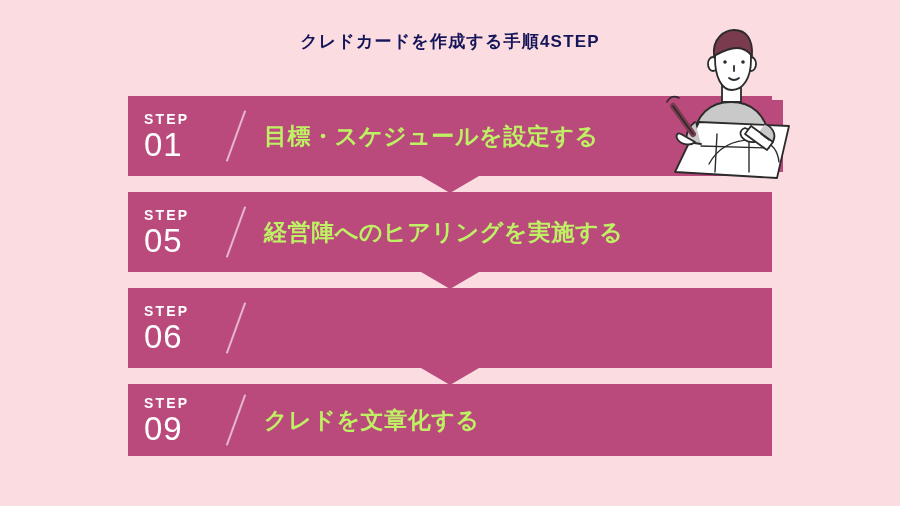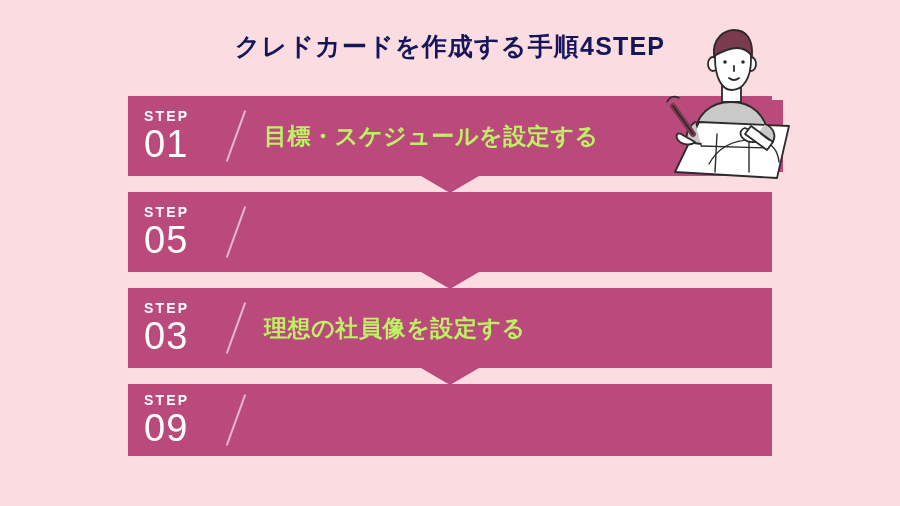--- a/index.html
+++ b/index.html
@@ -21,21 +21,21 @@
     width:900px;
     height:506px;
   }
 
   
   .title {
     position:absolute;
     left:0; right:0;
     top:30px;
     text-align:center;
-    font-size:25px;
+    font-size:17px;
     font-weight:bold;
     color:#151559;
     letter-spacing:1.2px;
     white-space:nowrap;
     z-index:5;
   }
 
   
   .illustration {
     position:absolute;
@@ -95,21 +95,21 @@
     line-height:1;
   }
   .step-word {
     font-size:14px;
     font-weight:bold;
     letter-spacing:2.2px;
     display:block;
     margin-bottom:2px;
   }
   .step-digits {
-    font-size:38px;
+    font-size:33px;
     font-weight:300;
     letter-spacing:1px;
     display:block;
   }
 
   .slash {
     position:relative;
     width:28px;
     min-width:28px;
     height:58px;
@@ -205,41 +205,42 @@
       <div class="notch"></div>
     </div>
 
     <div class="step-row">
       <div class="step-bar">
         <div class="step-num-block">
           <span class="step-word">STEP</span>
           <span class="step-digits">05</span>
         </div>
         <div class="slash"></div>
+        <div class="step-label">経営陣へのヒアリングを実施する</div>
       </div>
       <div class="notch"></div>
     </div>
 
     <div class="step-row">
       <div class="step-bar">
         <div class="step-num-block">
           <span class="step-word">STEP</span>
-          <span class="step-digits">03</span>
-        </div>
-        <div class="slash"></div>
-        <div class="step-label">理想の社員像を設定する</div>
+          <span class="step-digits">06</span>
+        </div>
+        <div class="slash"></div>
       </div>
       <div class="notch"></div>
     </div>
 
     <div class="step-row">
       <div class="step-bar">
         <div class="step-num-block">
           <span class="step-word">STEP</span>
           <span class="step-digits">09</span>
         </div>
         <div class="slash"></div>
+        <div class="step-label">クレドを文章化する</div>
       </div>
 
     </div>
 
   </div>
 </div>
 
 </body></html>

